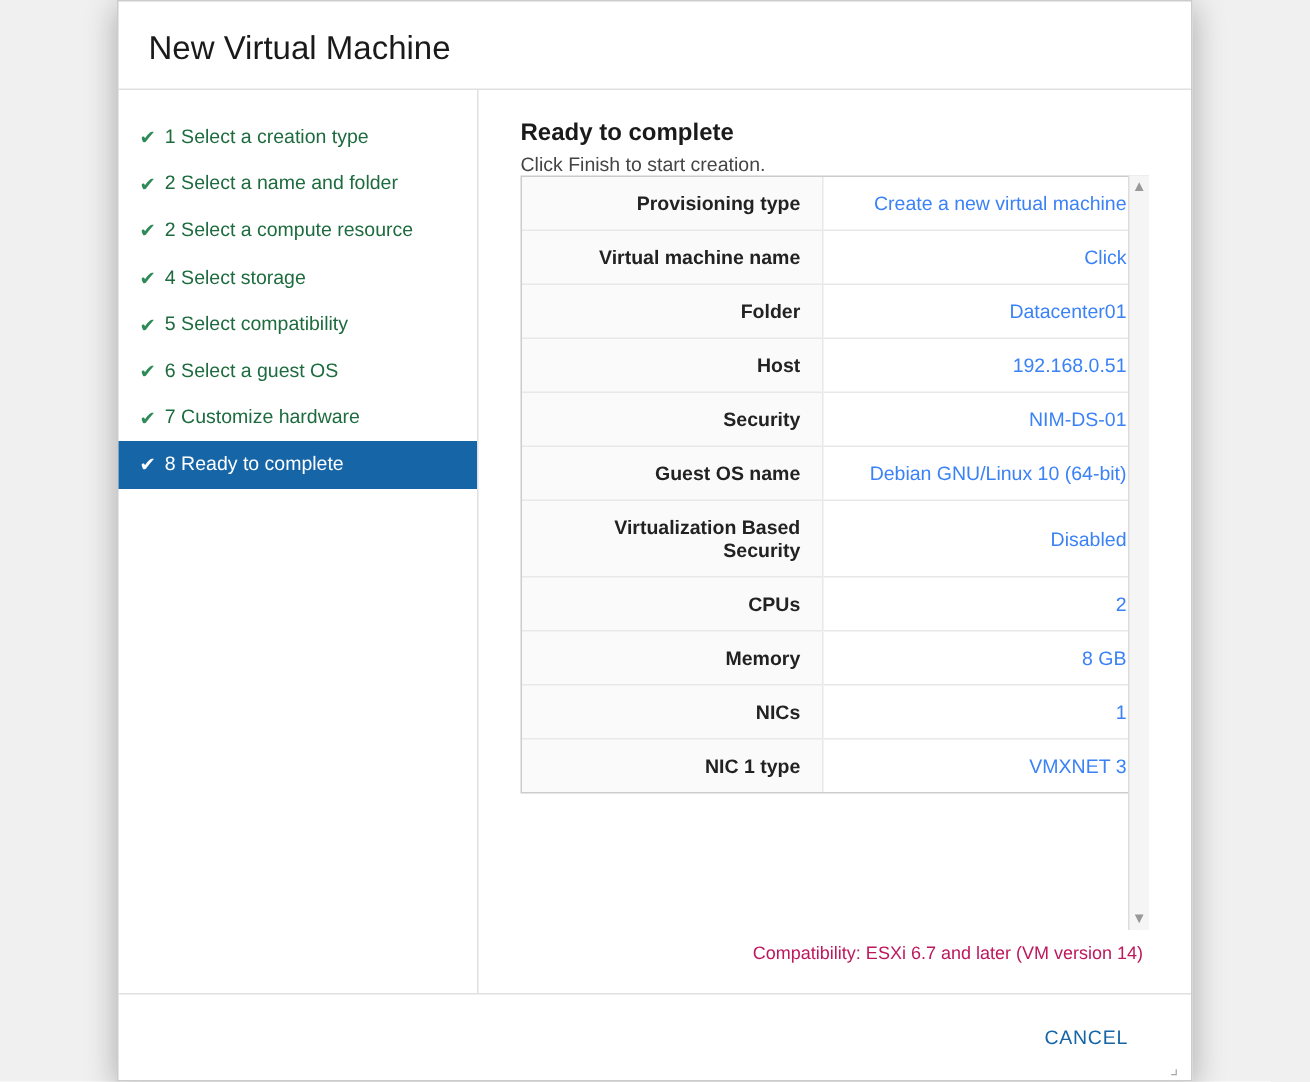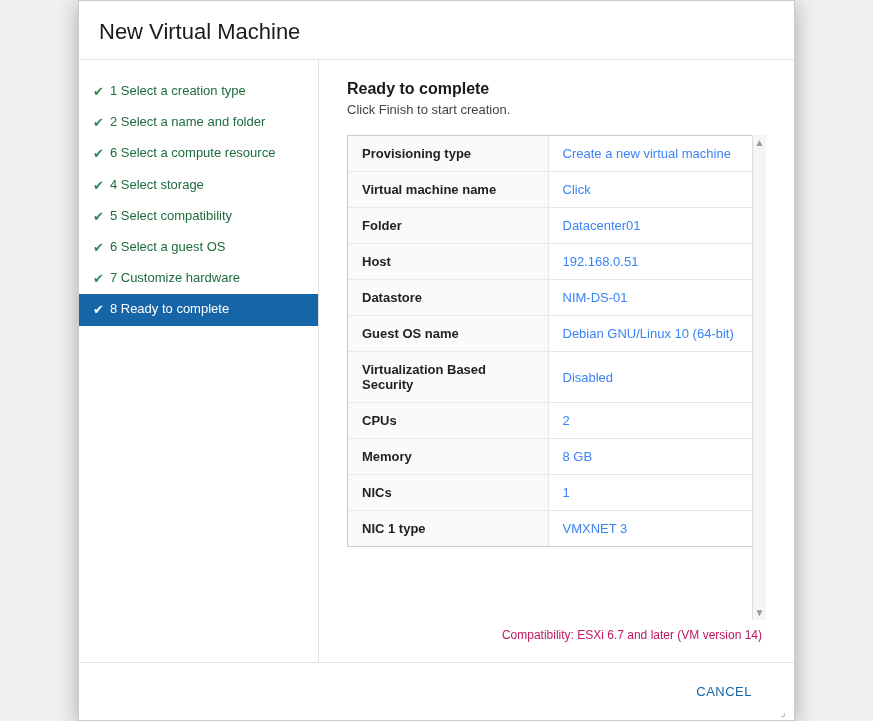--- a/index.html
+++ b/index.html
@@ -83,33 +83,33 @@
     }
     .section-title {
       font-size: 16px;
       font-weight: 600;
       color: #1a1a1a;
       margin-bottom: 4px;
     }
     .section-subtitle {
       font-size: 13px;
       color: #444;
-      margin-bottom: 18px;
     }
     
     .summary-table-wrapper {
       border: 1px solid #ccc;
       flex: 1;
       overflow-y: auto;
       position: relative;
       max-height: 440px;
     }
     .summary-table {
       width: 100%;
       border-collapse: collapse;
+      text-align: right;
     }
     .summary-table tr {
       border-bottom: 1px solid #e8e8e8;
     }
     .summary-table tr:last-child {
       border-bottom: none;
     }
     .summary-table td {
       padding: 10px 14px;
       vertical-align: middle;
@@ -213,21 +213,21 @@
     <div class="sidebar-item completed">
           <span class="check">✔</span>
           <span class="step-label">1 Select a creation type</span>
         </div>
         <div class="sidebar-item completed">
           <span class="check">✔</span>
           <span class="step-label">2 Select a name and folder</span>
         </div>
         <div class="sidebar-item completed">
           <span class="check">✔</span>
-          <span class="step-label">6 Select a compute resource</span>
+          <span class="step-label">2 Select a compute resource</span>
         </div>
         <div class="sidebar-item completed">
           <span class="check">✔</span>
           <span class="step-label">4 Select storage</span>
         </div>
         <div class="sidebar-item completed">
           <span class="check">✔</span>
           <span class="step-label">5 Select compatibility</span>
         </div>
         <div class="sidebar-item completed">
@@ -262,21 +262,21 @@
                 </tr>
                 <tr>
                   <td>Folder</td>
                   <td>Datacenter01</td>
                 </tr>
                 <tr>
                   <td>Host</td>
                   <td>192.168.0.51</td>
                 </tr>
                 <tr>
-                  <td>Datastore</td>
+                  <td>Security</td>
                   <td>NIM-DS-01</td>
                 </tr>
                 <tr>
                   <td>Guest OS name</td>
                   <td>Debian GNU/Linux 10 (64-bit)</td>
                 </tr>
                 <tr>
                   <td>Virtualization Based Security</td>
                   <td>Disabled</td>
                 </tr>

